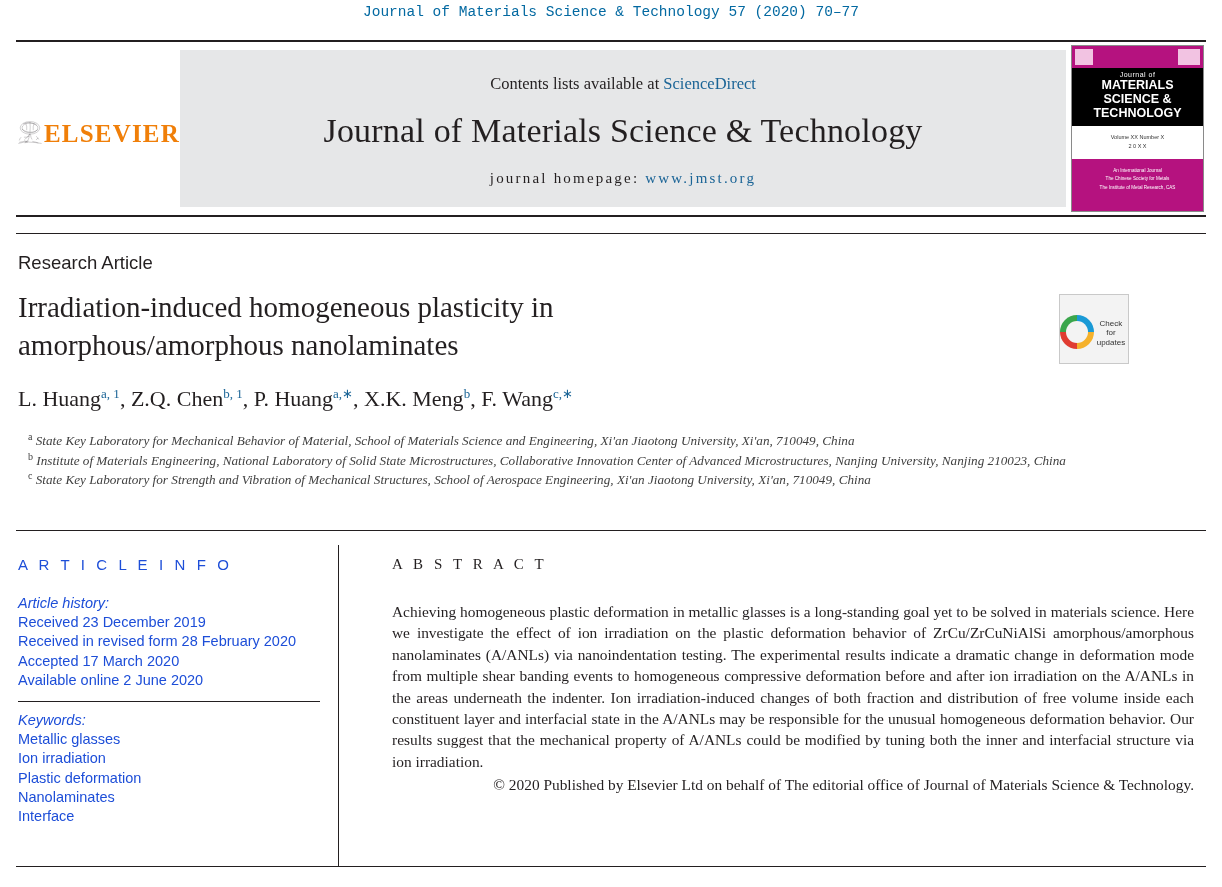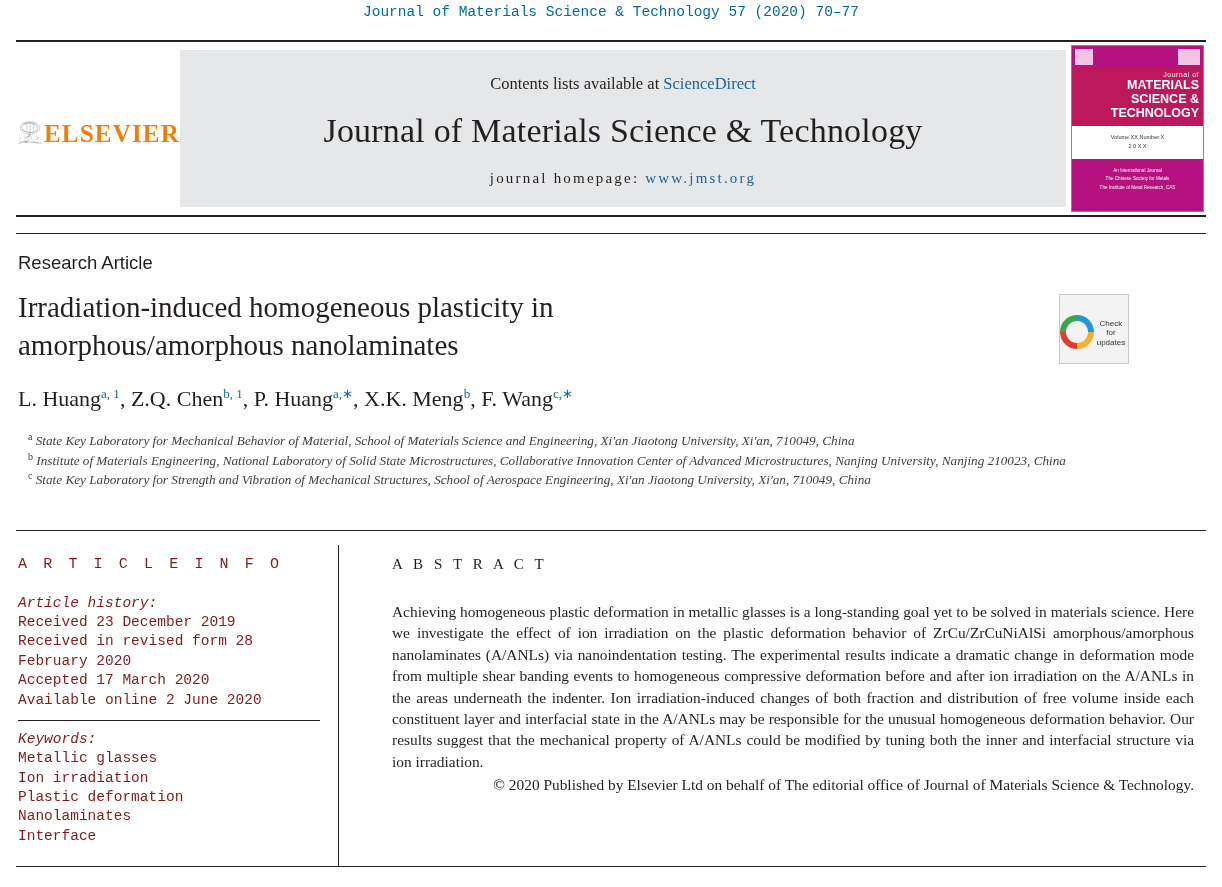--- a/index.html
+++ b/index.html
@@ -134,23 +134,23 @@
     padding: 0 3px;
     box-sizing: border-box;
   }
   .cover-top .mini {
     width: 18px; height: 16px; background: #f2c3e2;
   }
   .cover-top .mini2 {
     width: 22px; height: 16px; background: #f2c3e2;
   }
   .cover-title {
-    background: #be185d;
+    background: #000000;
     color: #ffffff;
-    text-align: right;
+    text-align: center;
     padding: 3px 4px 6px 4px;
     box-sizing: border-box;
   }
   .cover-title .l1 { font-size: 7px; letter-spacing: .5px; }
   .cover-title .l2 { font-size: 12.5px; font-weight: bold; line-height: 1.12; }
   .cover-mid {
     background: #ffffff;
     text-align: center;
     font-size: 5.5px;
     color: #333;
@@ -274,22 +274,22 @@
     height: 322px;
     border-left: 1px solid #231f20;
   }
 
   
   .info-col {
     position: absolute;
     top: 556px;
     left: 18px;
     width: 300px;
-    font-family: Liberation Mono, monospace;
-    color: #7f1d1d;
+    font-family: Liberation Sans, sans-serif;
+    color: #1d4ed8;
   }
   .section-head {
     font-size: 15px;
     letter-spacing: 3.6px;
     margin-bottom: 22px;
   }
   .info-sub {
     font-style: italic;
     font-size: 14.5px;
     margin-bottom: 2px;

